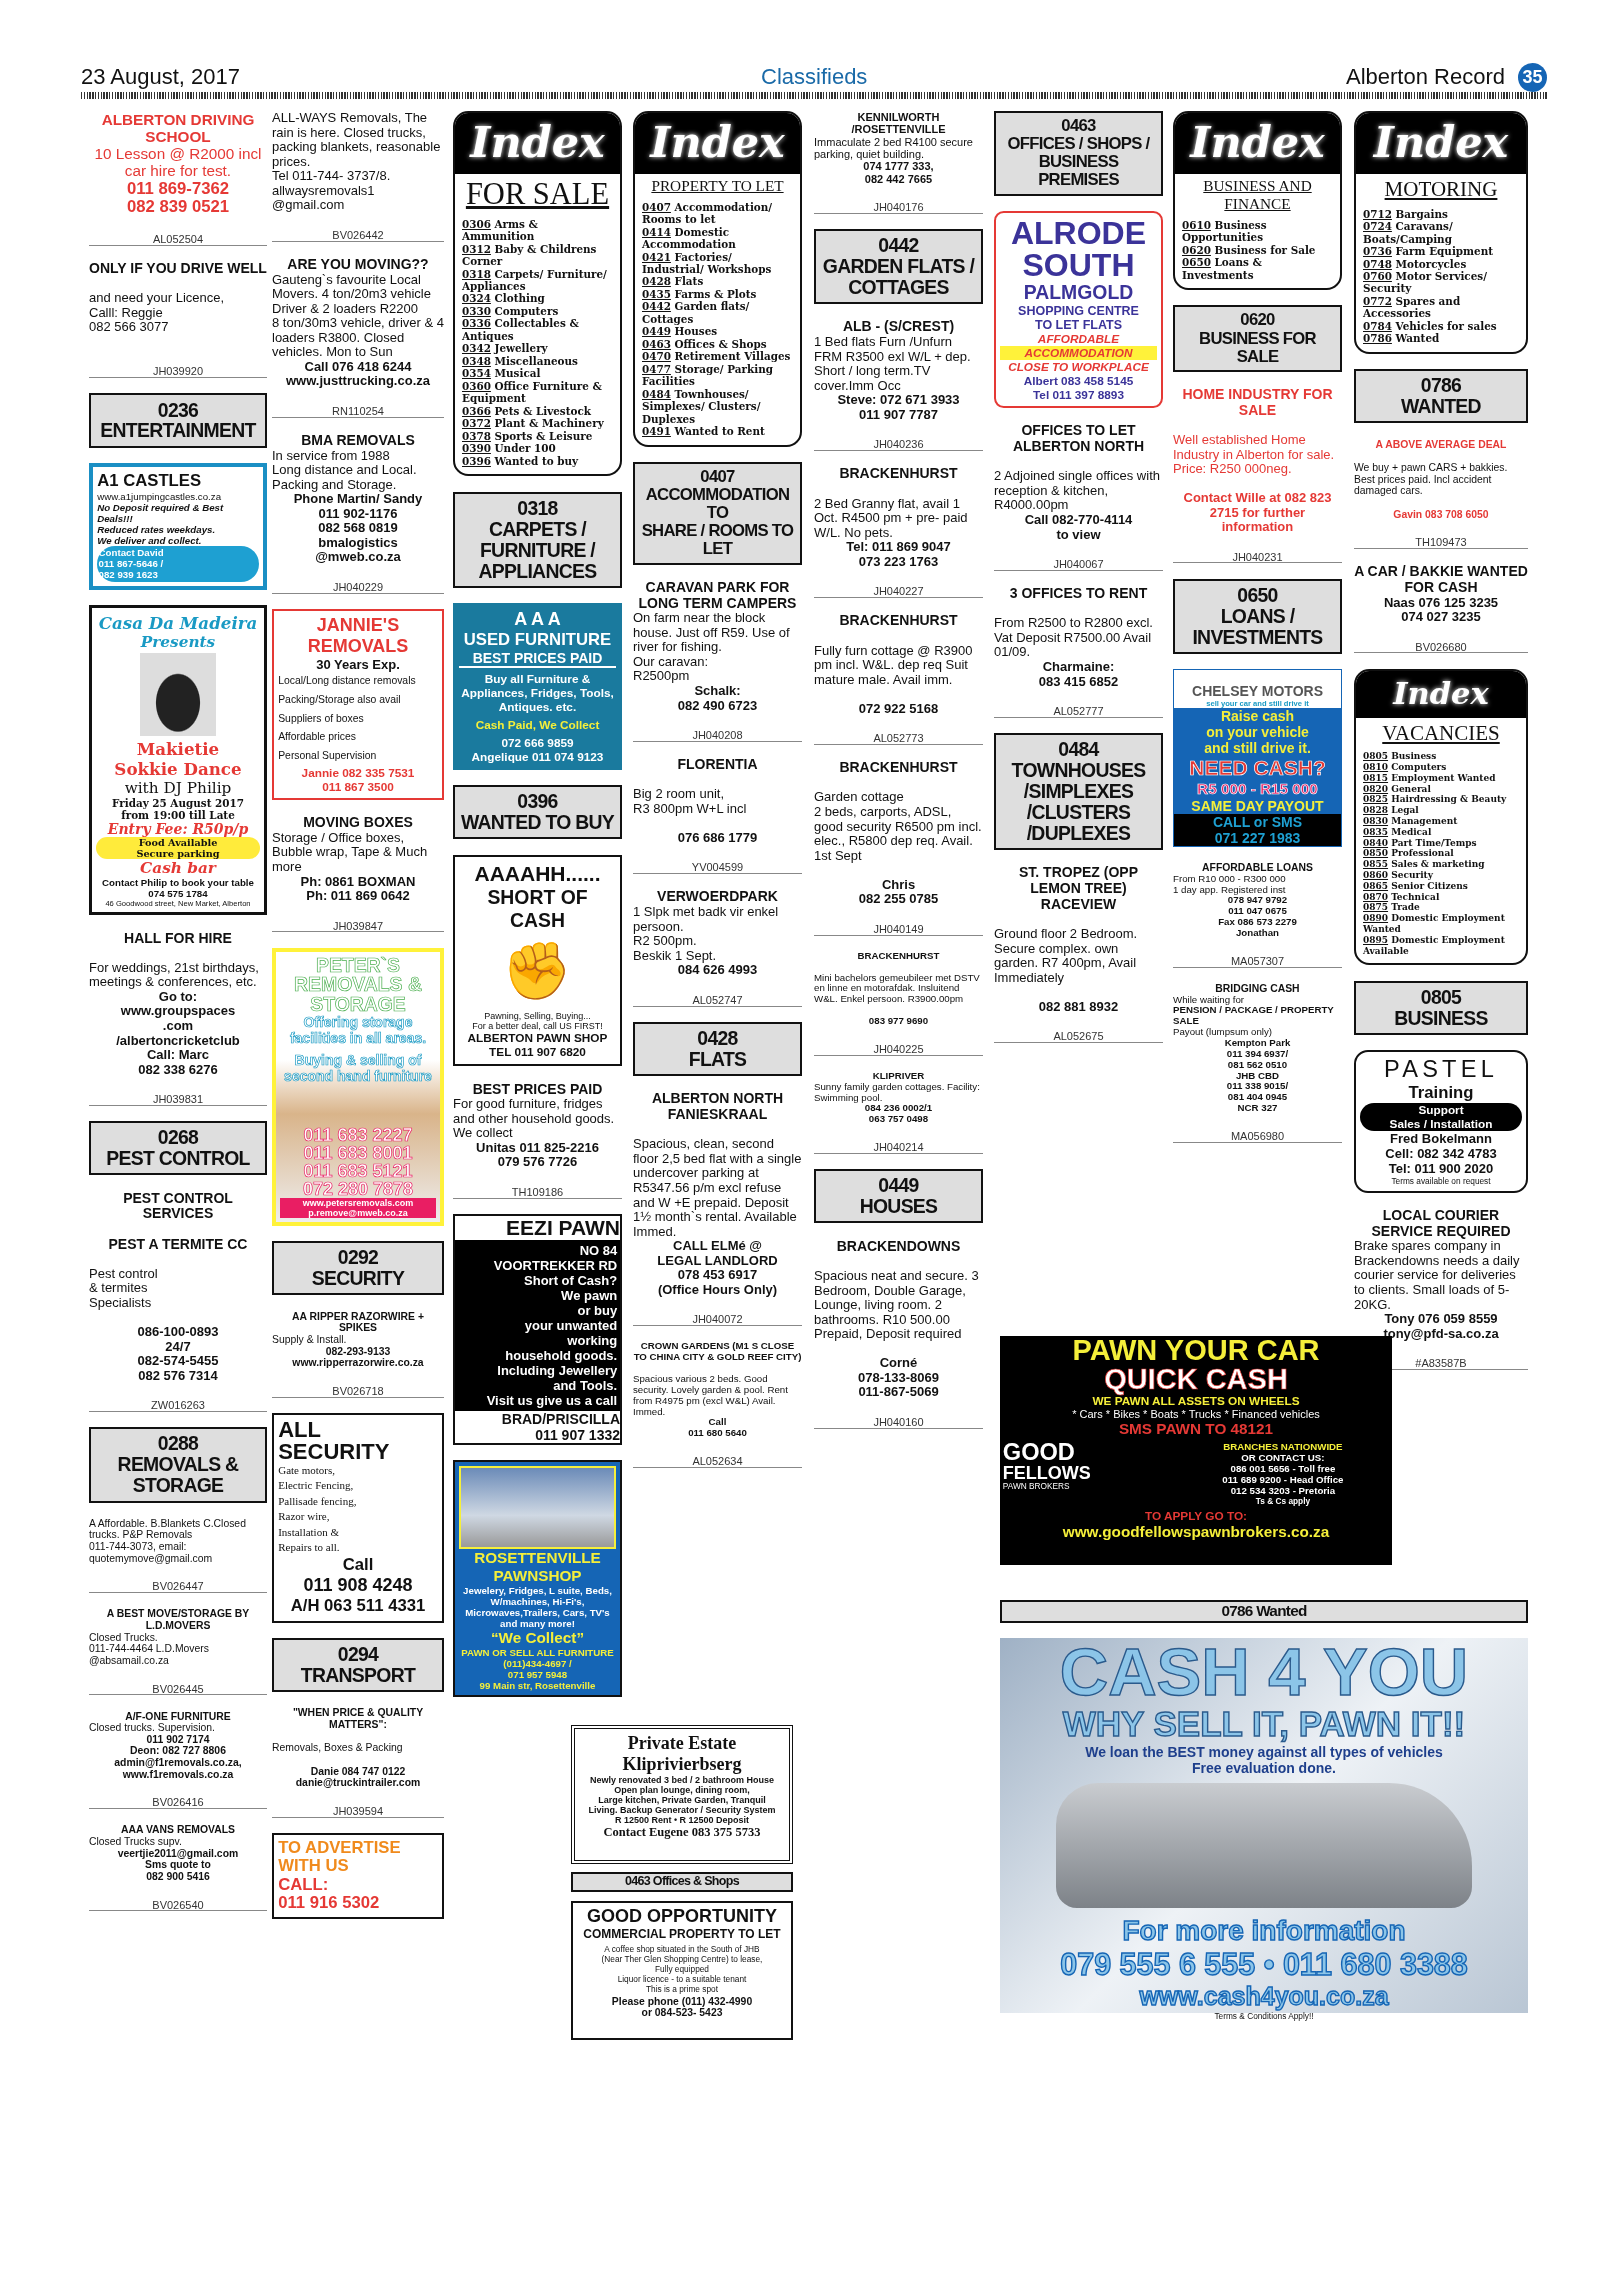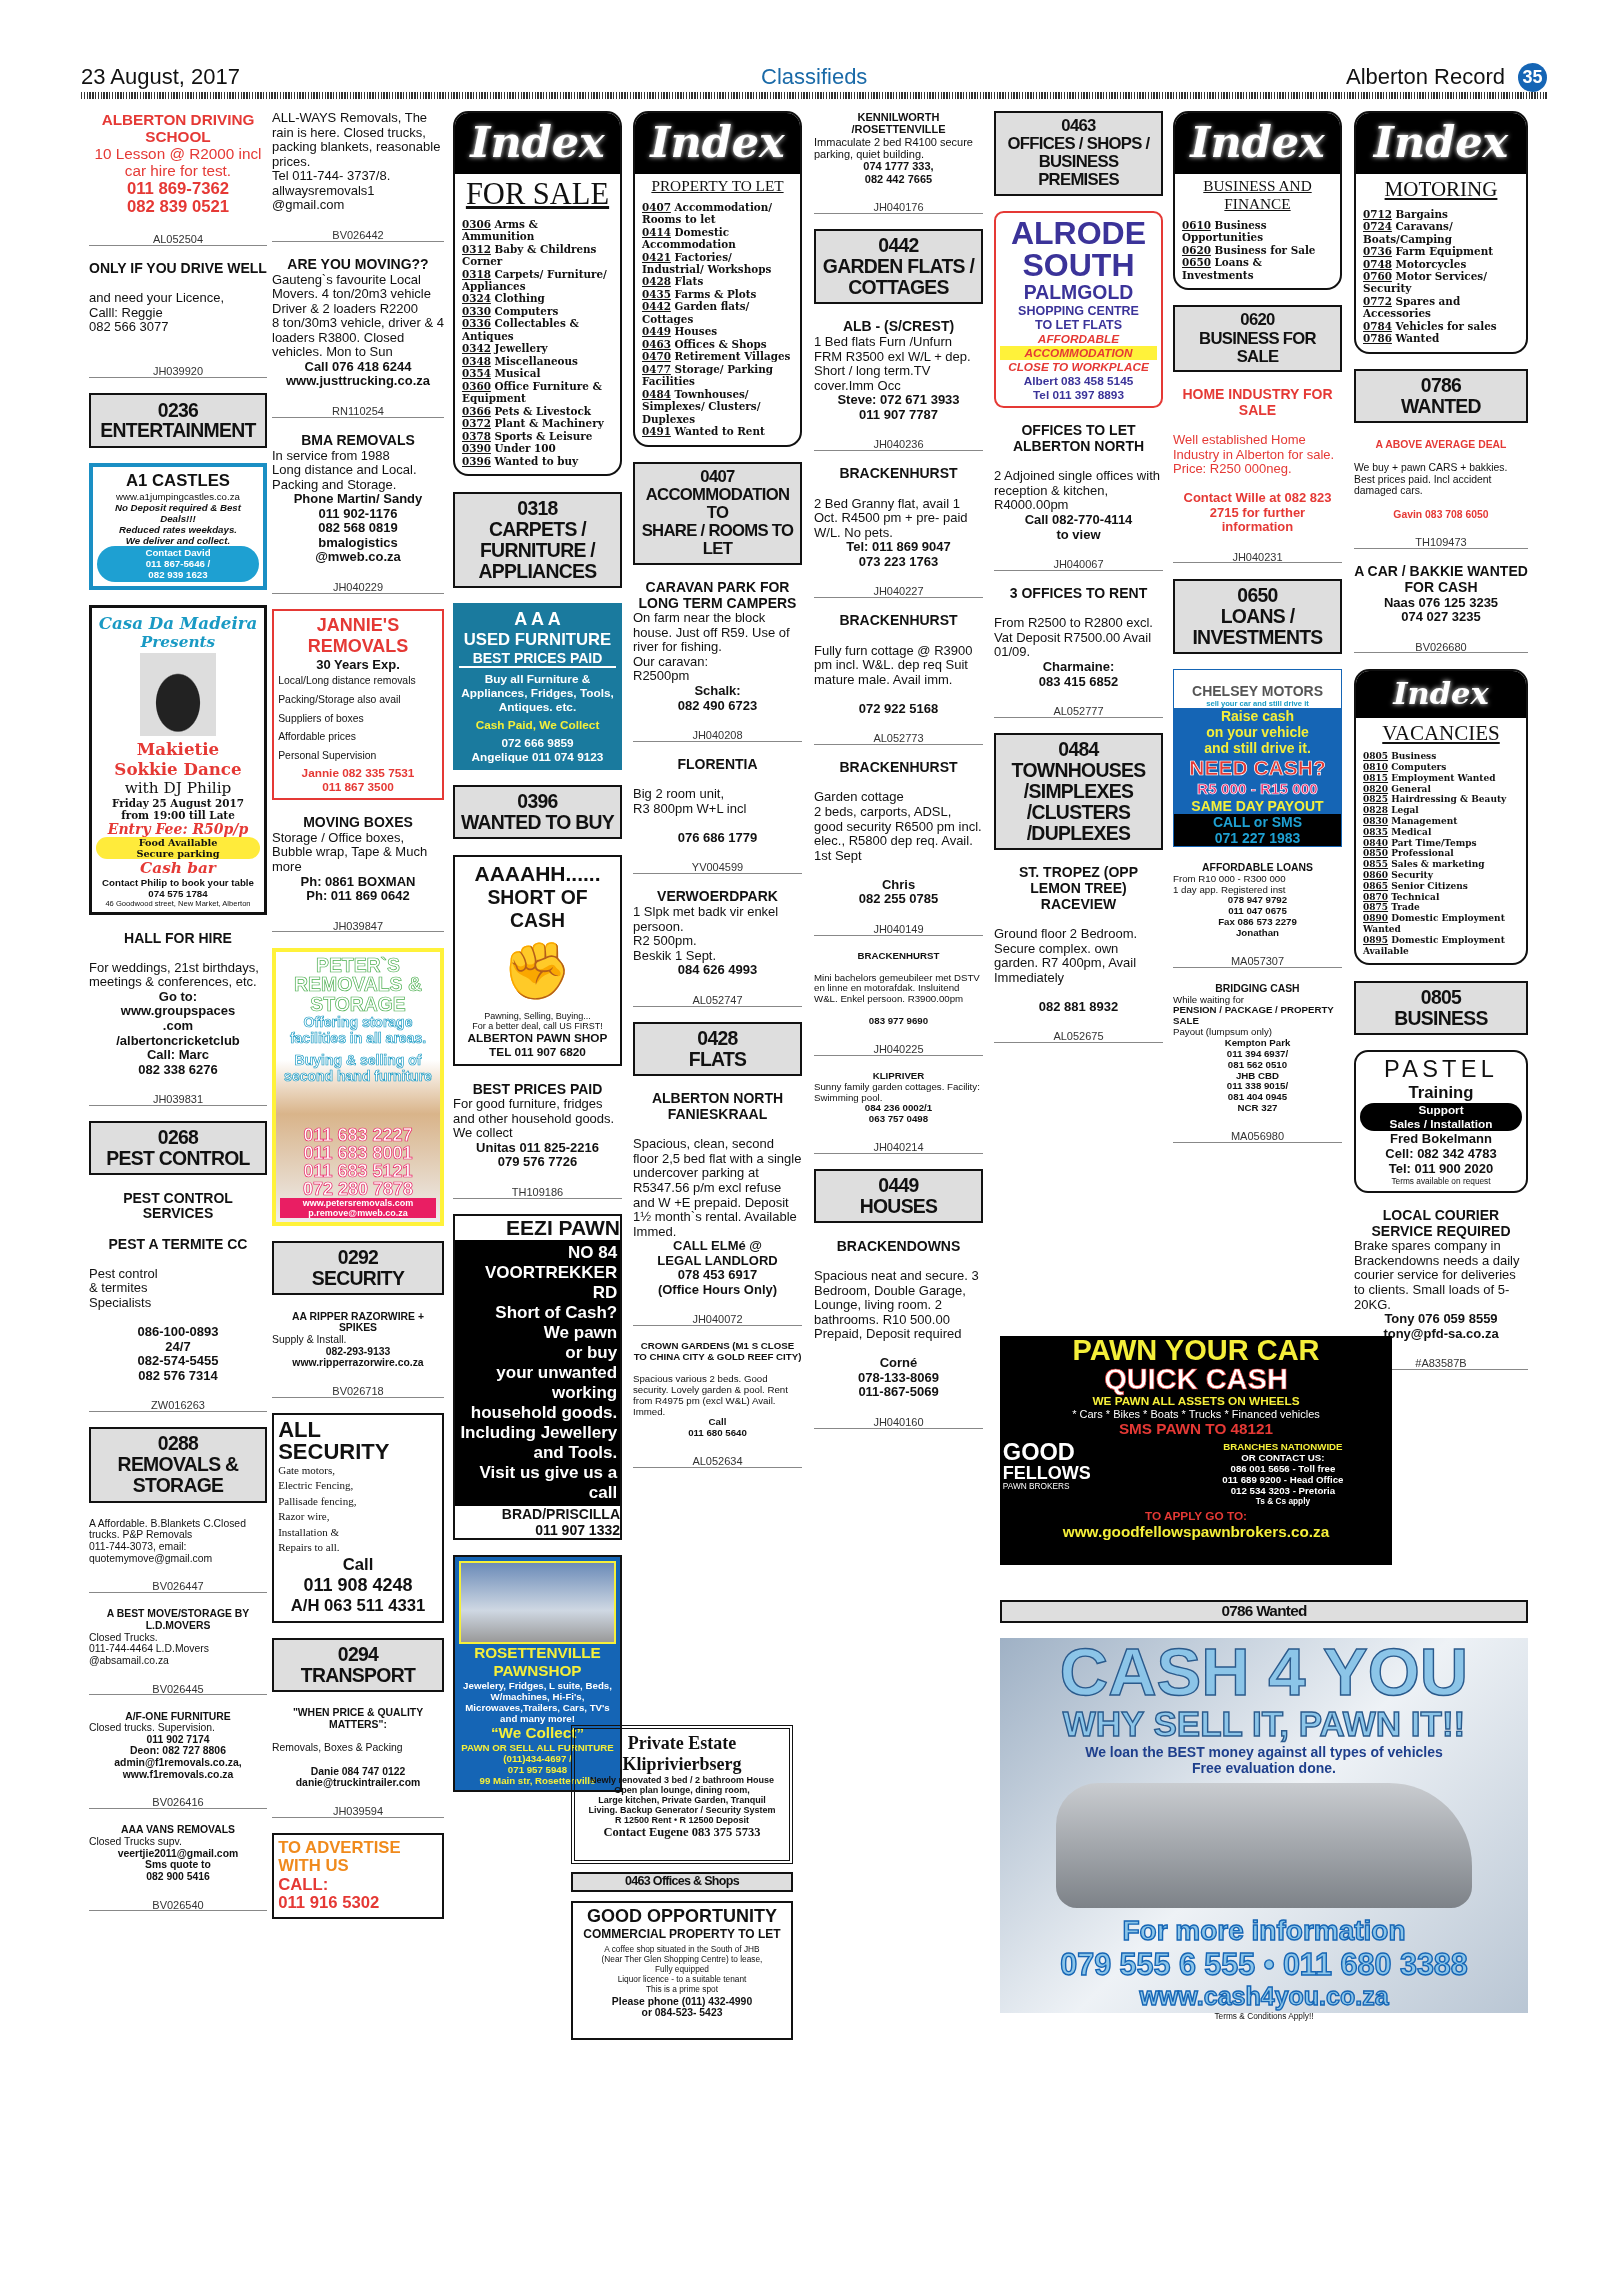--- a/index.html
+++ b/index.html
@@ -58,21 +58,21 @@
   </div>
   <div class="blk ad">
     <div class="t">ONLY IF YOU DRIVE WELL</div><br>
     <div class="p">and need your Licence,
 Calll: Reggie
 082 566 3077</div><br>
     <div class="ref">JH039920</div>
   </div>
   <div class="blk hbox p" style="white-space:pre-line">0236
 ENTERTAINMENT</div>
-  <div class="blk" style="border:4.2px solid #1a8fc4;padding:4.2px;text-align:center;font-size:9.7px">
+  <div class="blk" style="border:4.2px solid #1a8fc4;padding:4.2px;text-align:left;font-size:9.7px">
     <div style="font-weight:bold;font-size:16.7px">A1 CASTLES</div>
     <div>www.a1jumpingcastles.co.za</div>
     <div style="font-style:italic;font-weight:bold">No Deposit required &amp; Best Deals!!!</div>
     <div style="font-style:italic;font-weight:bold">Reduced rates weekdays.</div>
     <div style="font-style:italic;font-weight:bold">We deliver and collect.</div>
     <div style="background:#1ea0d2;color:#fff;border-radius:21px;font-weight:bold;white-space:pre-line;padding:1.4px">Contact David
 011 867-5646 /
 082 939 1623</div>
   </div>
   <div class="blk" style="border:3.5px solid #111;padding:4.2px;text-align:center;font-family:'DejaVu Serif',serif">
@@ -300,21 +300,21 @@
   </div>
   <div class="blk ad">
     <div class="t">BEST PRICES PAID</div>
     <div>For good furniture, fridges and other household goods. We collect</div>
     <div class="b p">Unitas 011 825-2216
 079 576 7726</div>
     <div class="ref">TH109186</div>
   </div>
   <div class="blk blackad" style="border:2.1px solid #111">
     <div style="background:#fff;color:#111;font-weight:bold;font-size:21px">EEZI PAWN</div>
-    <div style="white-space:pre-line;font-weight:bold;font-size:17px;padding:2.8px">NO 84
+    <div style="white-space:pre-line;font-weight:bold;font-size:13px;padding:2.8px">NO 84
 VOORTREKKER RD
 Short of Cash?
 We pawn
 or buy
 your unwanted
 working
 household goods.
 Including Jewellery
 and Tools.
 Visit us give us a call</div>

